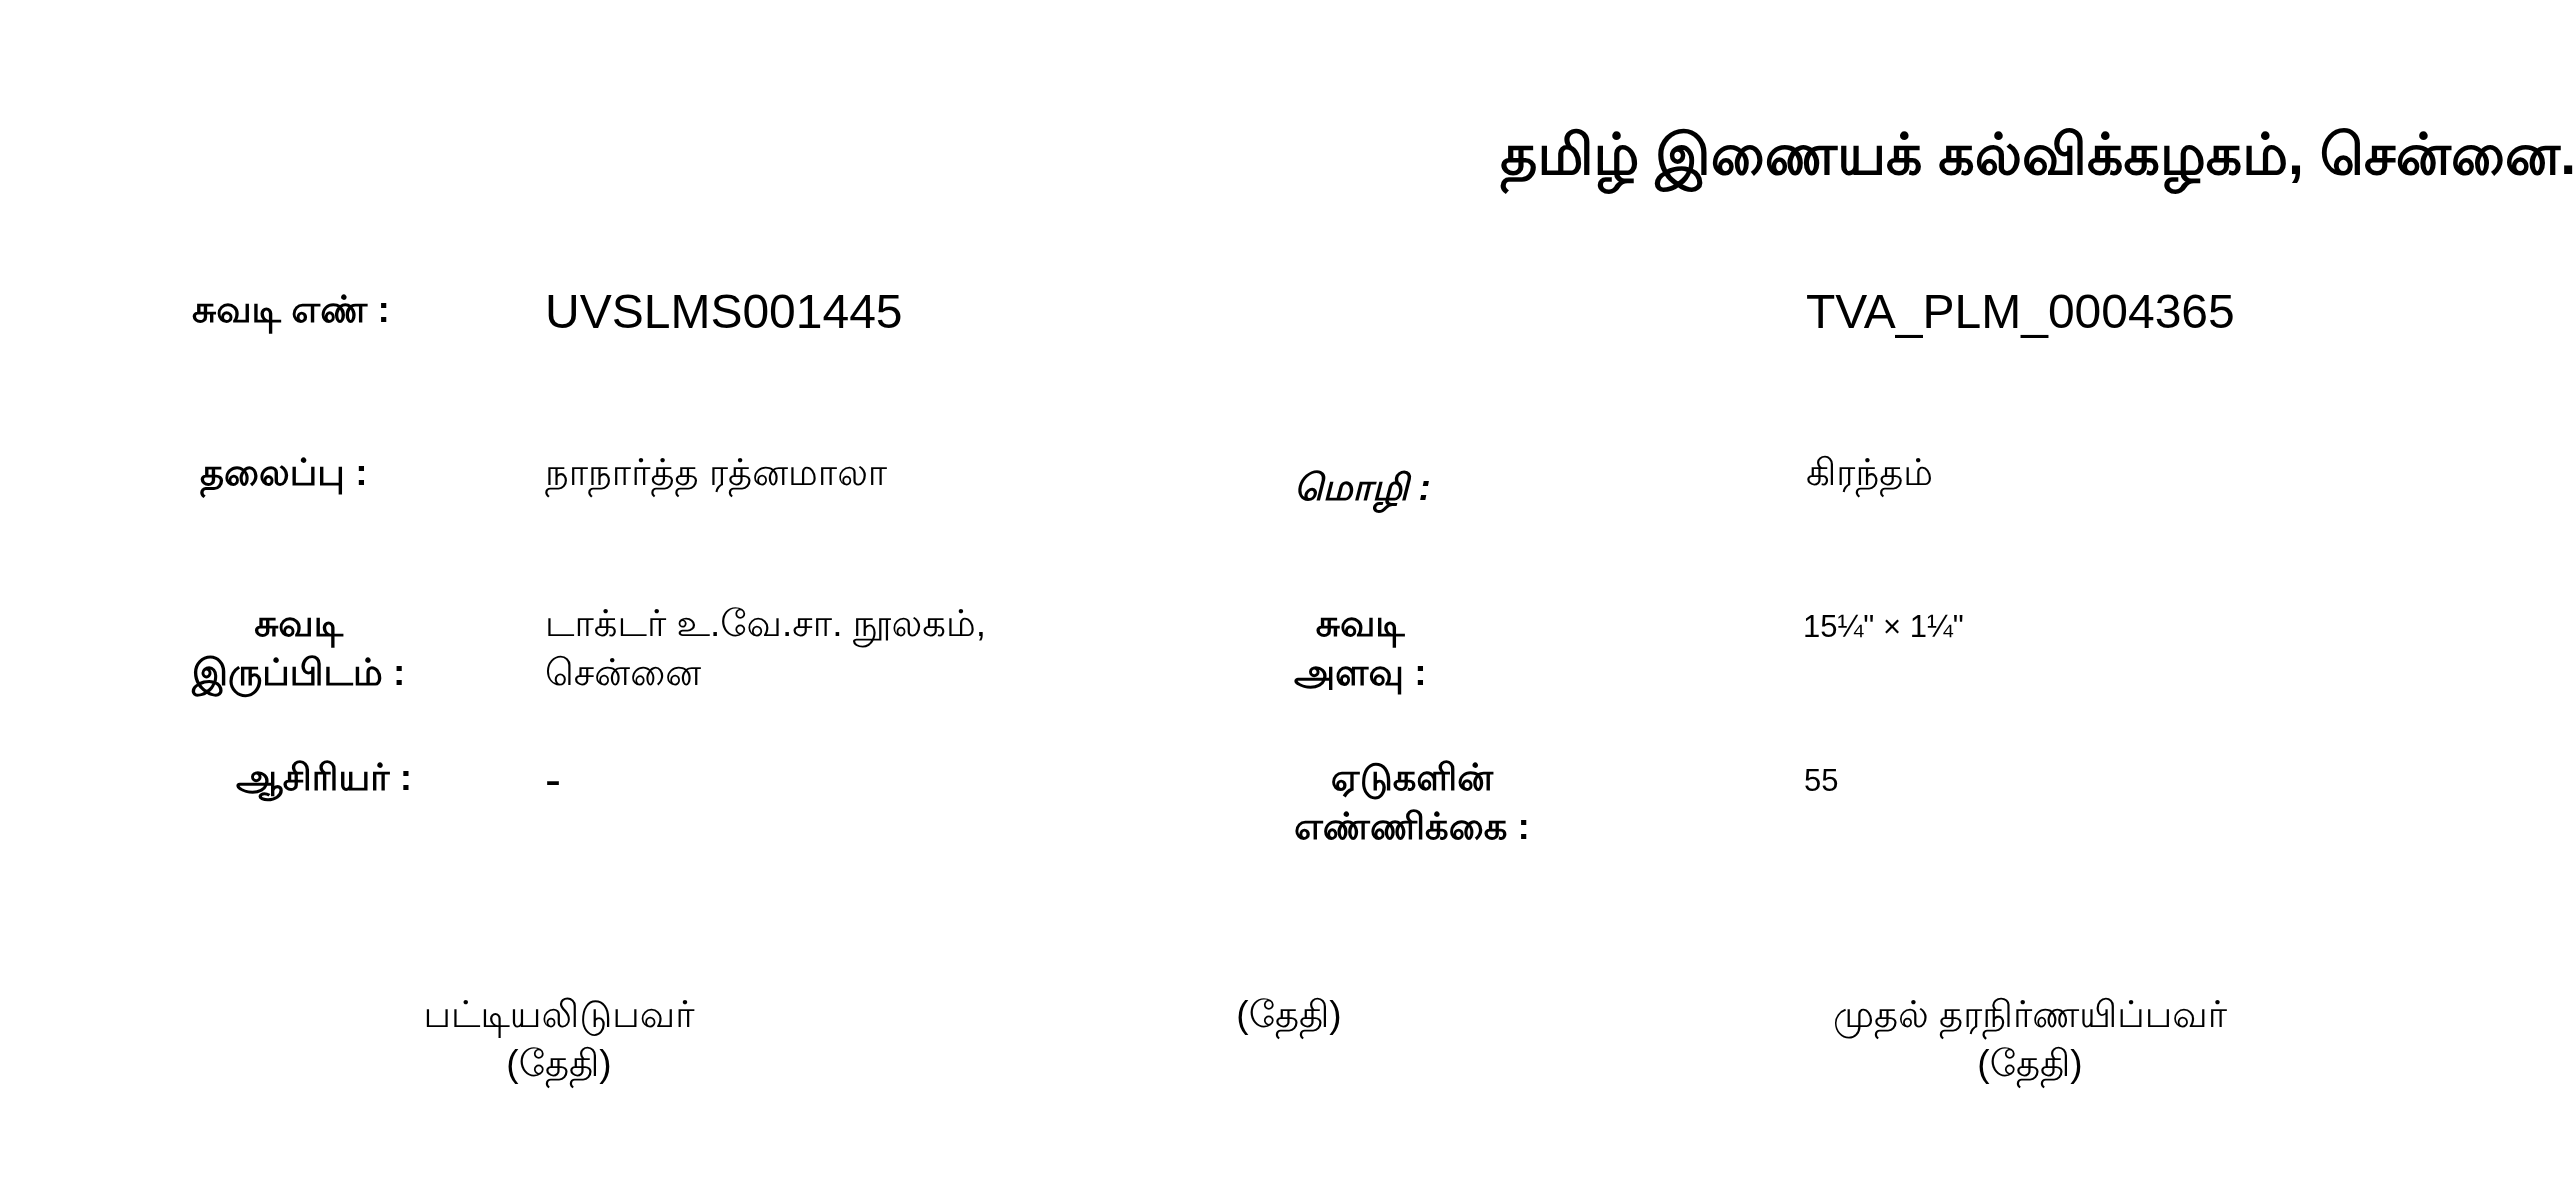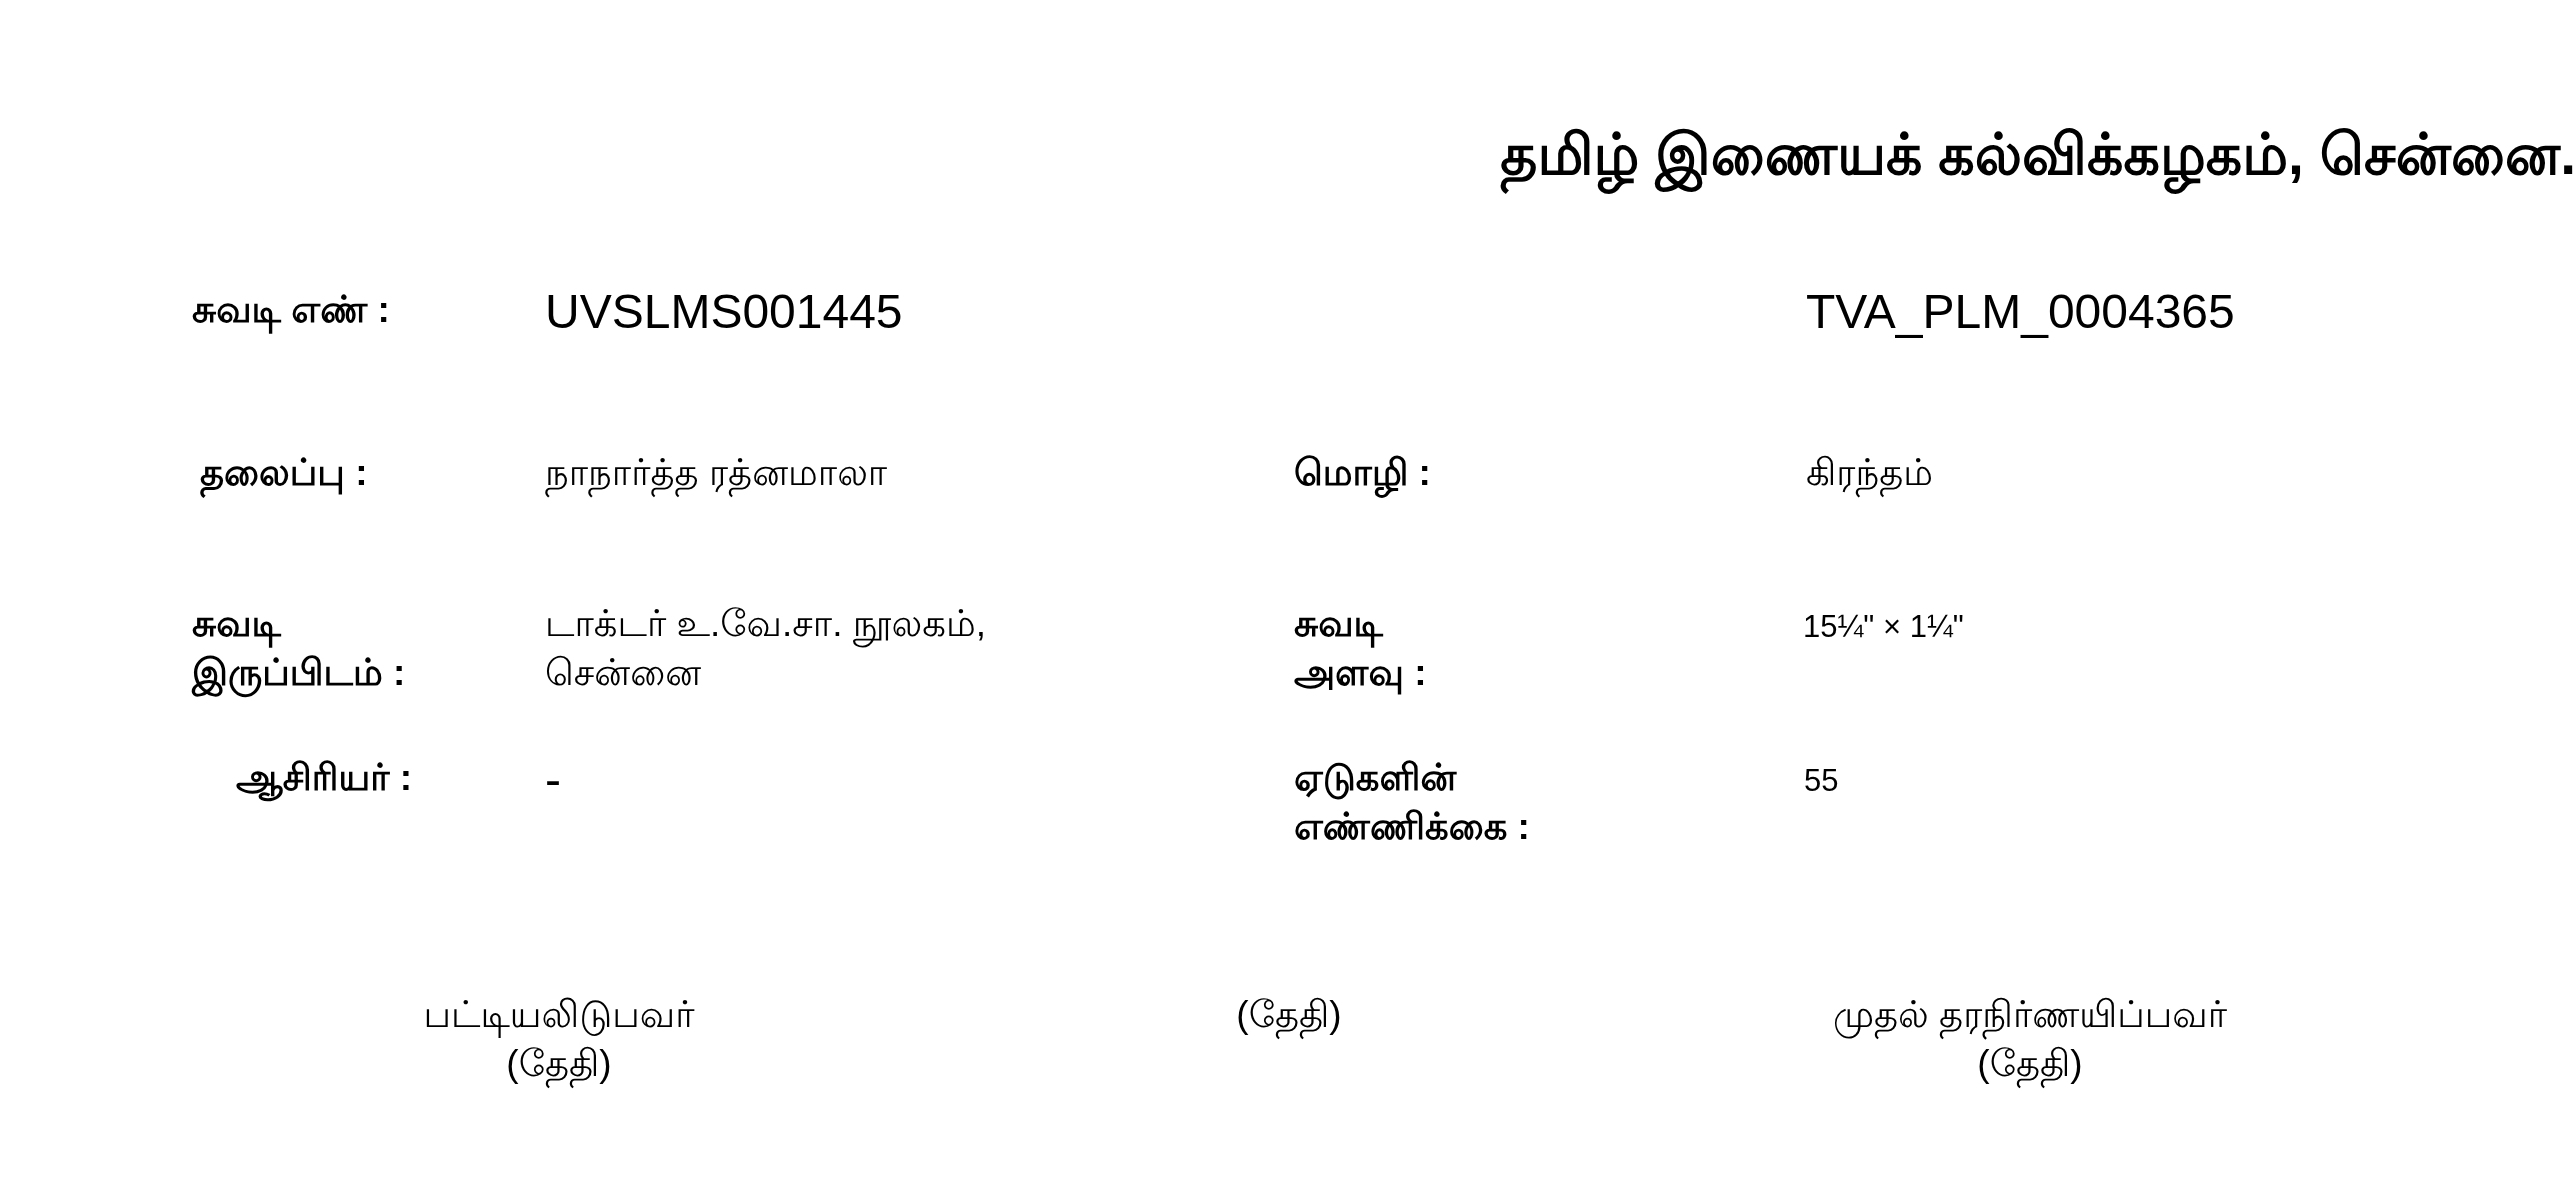--- a/index.html
+++ b/index.html
@@ -27,20 +27,21 @@
     white-space: nowrap;
   }
   .cell {
     position: absolute;
     white-space: nowrap;
     font-size: 37px;
     line-height: 49px;
   }
   .lab {
     font-weight: bold;
+    text-align: center;
   }
   .val-lg {
     font-size: 48px;
     line-height: 49px;
   }
   .val-sm {
     font-size: 31px;
     line-height: 49px;
   }
   .sig-block {
@@ -68,21 +69,21 @@
   <div class="cell val-lg" style="left:1806px; top:287px;">
     <div>TVA_PLM_0004365</div>
   </div>
 
   <div class="cell lab" style="left:200px; top:448px;">
     <div>தலைப்பு :</div>
   </div>
   <div class="cell" style="left:545px; top:448px;">
     <div>நாநார்த்த ரத்னமாலா</div>
   </div>
-  <div class="cell lab" style="left:1294px; top:448px;">
+  <div class="cell lab" style="left:1294px; top:463px;font-style:italic;">
     <div>மொழி :</div>
   </div>
   <div class="cell" style="left:1806px; top:448px;">
     <div>கிரந்தம்</div>
   </div>
 
   <div class="cell lab" style="left:192px; top:599px;">
     <div>சுவடி</div>
     <div>இருப்பிடம் :</div>
   </div>

